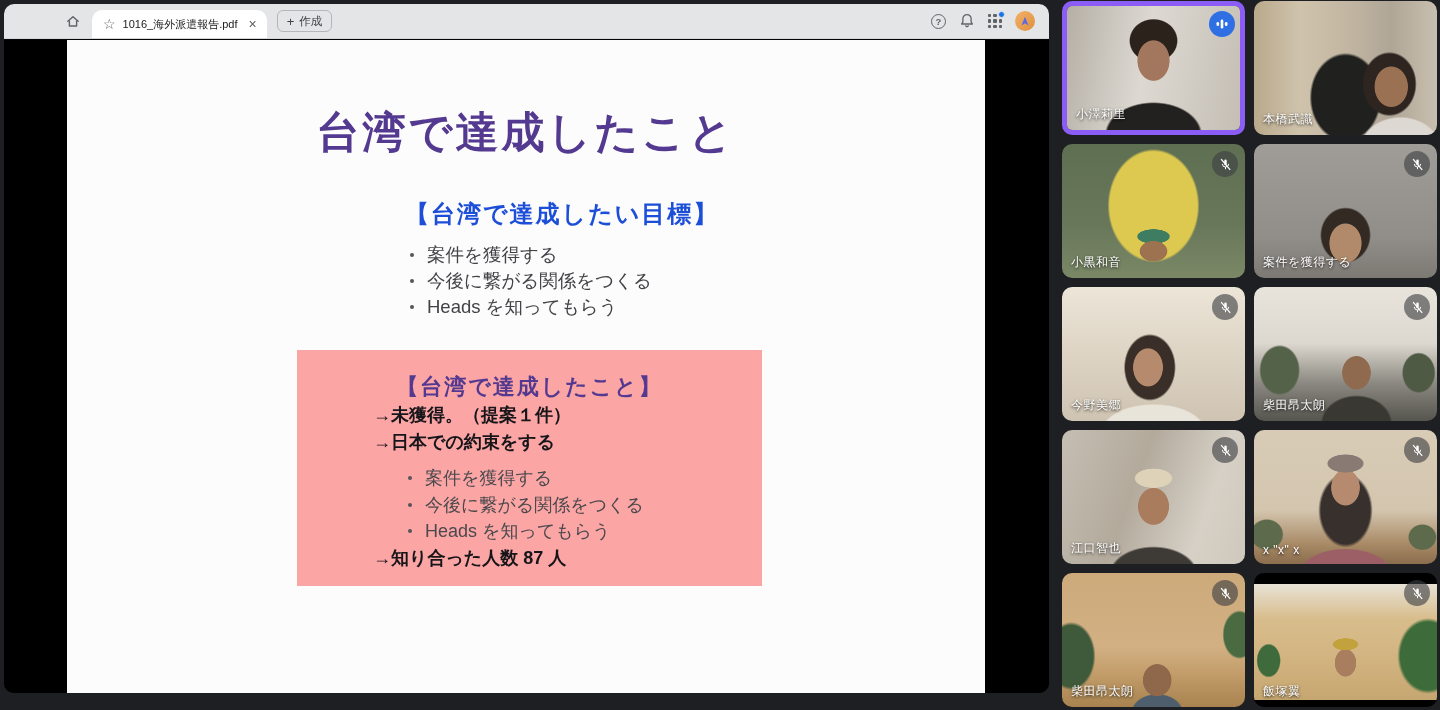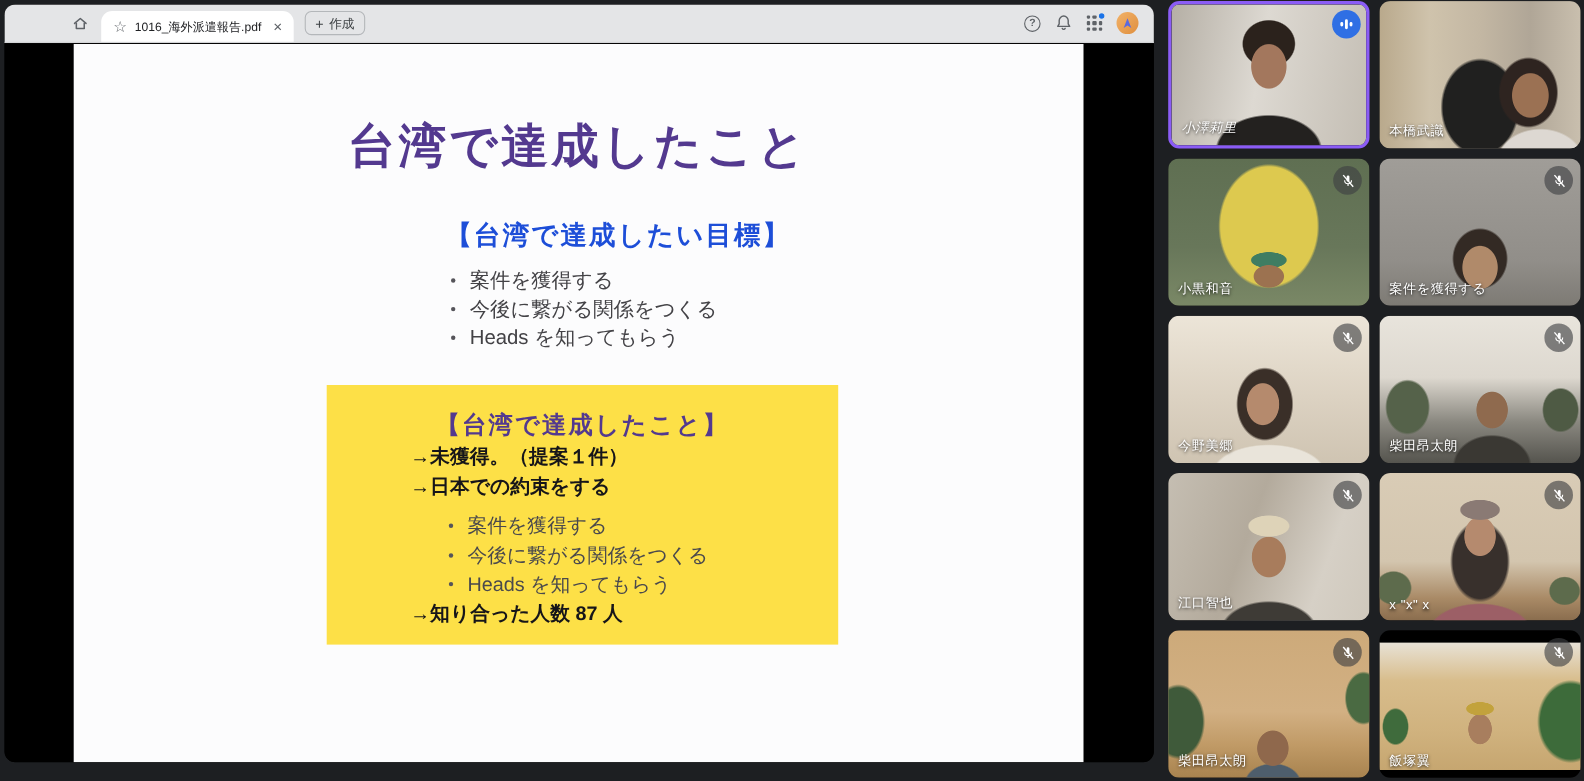--- a/index.html
+++ b/index.html
@@ -27,30 +27,30 @@
   .share-content{position:absolute;top:36px;left:0;right:0;bottom:0;background:#000;}
   .slide{position:absolute;left:63px;top:0;width:918px;height:653px;background:#fcfcfd;overflow:hidden;}
 
   
   .slide-title{position:absolute;top:64px;left:0;width:100%;text-align:center;font-size:43px;font-weight:bold;letter-spacing:3px;color:#53398f;}
   .goals{position:absolute;left:338px;top:158px;}
   .goals-h{font-size:24px;font-weight:bold;color:#1d4ed8;letter-spacing:2px;}
   .b-list{list-style:none;margin:12px 0 0 0;padding:0;}
   .b-list li{position:relative;padding-left:22px;font-size:18.5px;color:#434246;line-height:26px;}
   .b-list li::before{content:"";position:absolute;left:5px;top:11px;width:4px;height:4px;border-radius:50%;background:#55545a;}
-  .result-box{position:absolute;left:230px;top:310px;width:465px;height:236px;background:#fde047;}
+  .result-box{position:absolute;left:230px;top:310px;width:465px;height:236px;background:#fca5a5;}
   .box-h{margin-top:22px;text-align:center;font-size:22px;font-weight:bold;color:#53398f;letter-spacing:2px;}
   .r-list{list-style:none;margin:10px 0 0 108px;padding:0;}
   .r-list li{position:relative;padding-left:20px;font-size:18px;color:#4a494d;line-height:26.5px;}
   .r-list li::before{content:"";position:absolute;left:3px;top:11px;width:4px;height:4px;border-radius:50%;background:#55545a;}
   .outcome{font-size:18px;font-weight:bold;color:#161519;line-height:26.5px;margin-left:76px;}
 
   
   .tile{position:absolute;width:183px;height:134px;border-radius:10px;overflow:hidden;background:#111;}
-  .tile.speaking{border:3px solid #8b5cf6;font-style:italic;}
+  .tile.speaking{border:5px solid #8b5cf6;}
   .video{position:absolute;inset:0;background-clip:padding-box;}
   .video.letterbox{border-top:11px solid #000;border-bottom:7px solid #000;}
   .pname{position:absolute;left:9px;bottom:7px;color:#fff;font-size:12px;text-shadow:0 1px 3px rgba(0,0,0,.9);letter-spacing:.5px;}
   .badge{position:absolute;top:7px;right:7px;width:26px;height:26px;border-radius:50%;display:flex;align-items:center;justify-content:center;}
   .badge.mute{background:rgba(62,63,66,.62);}
   .badge.speak{background:#2f6fe4;}
   .tile.speaking .badge{top:5px;right:5px;}
 
   .v1{background:
     radial-gradient(ellipse 27px 34px at 50% 44%, #a3775d 58%, rgba(0,0,0,0) 61%),

